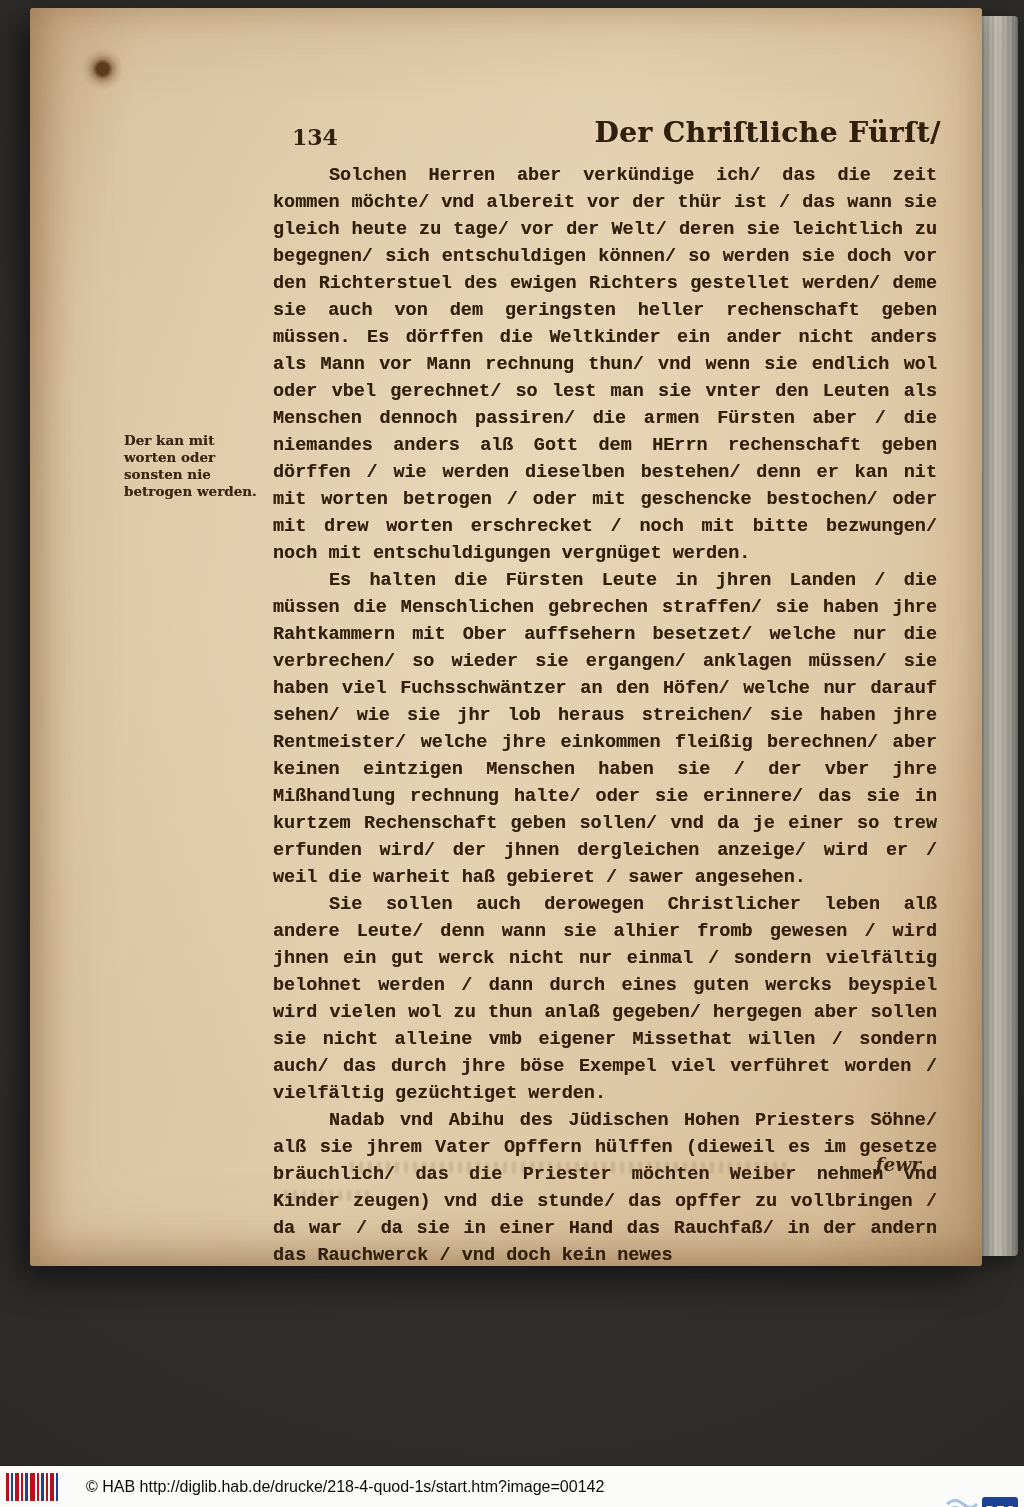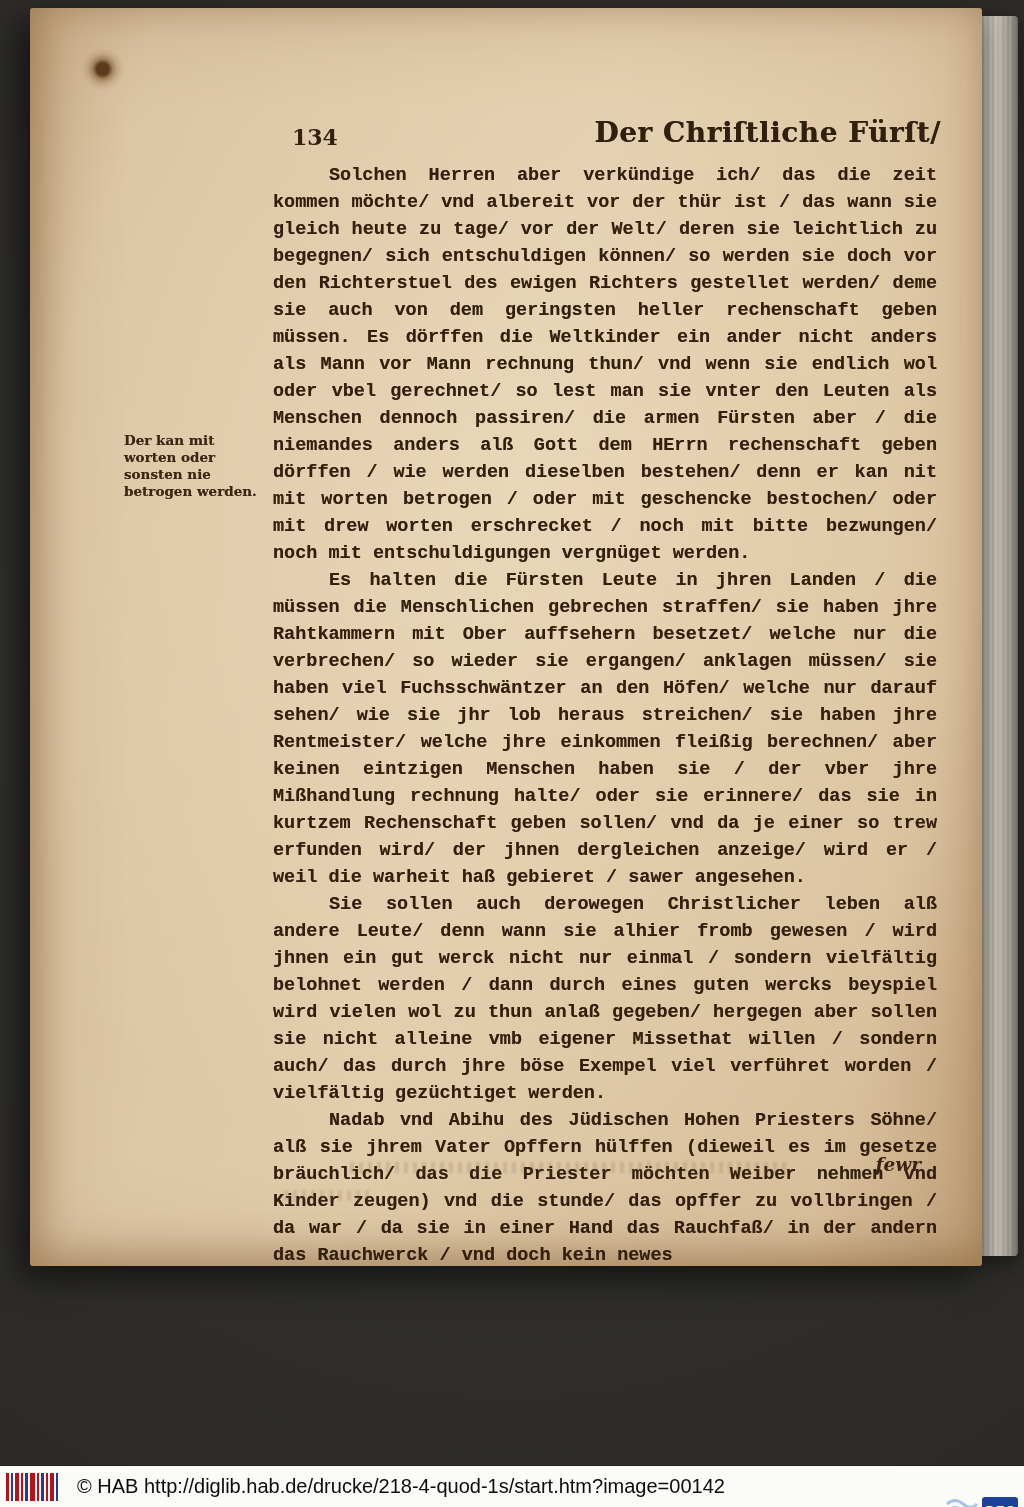--- a/index.html
+++ b/index.html
@@ -88,23 +88,23 @@
     filter:blur(1.3px);opacity:.55;
   }
 
   .footer-bar{
     position:absolute;left:0;bottom:0;width:1024px;height:41px;
     background:#fbfbfa;display:flex;align-items:center;
     box-shadow:0 -1px 0 rgba(0,0,0,.25);
   }
   .hab-logo{width:54px;height:32px;margin-left:5px;flex:0 0 auto;}
   .footer-text{
-    margin-left:18px;
+    margin-left:27px;
     font-family:"Liberation Sans", sans-serif;
-    font-size:20px;color:#0c0c0c;white-space:nowrap;
+    font-size:16px;color:#0c0c0c;white-space:nowrap;
   }
   .footer-text a{color:#0c0c0c;text-decoration:none;}
   .dfg{margin-left:auto;margin-right:6px;display:flex;align-items:flex-end;gap:3px;flex:0 0 auto;margin-top:48px;}
   .dfg-badge{
     width:36px;height:27px;background:#1c4398;color:#fff;
     font-family:"Liberation Sans", sans-serif;font-weight:bold;font-style:italic;
     font-size:14px;display:flex;align-items:center;justify-content:center;
     border-radius:3px;letter-spacing:.5px;
   }
 </style>

